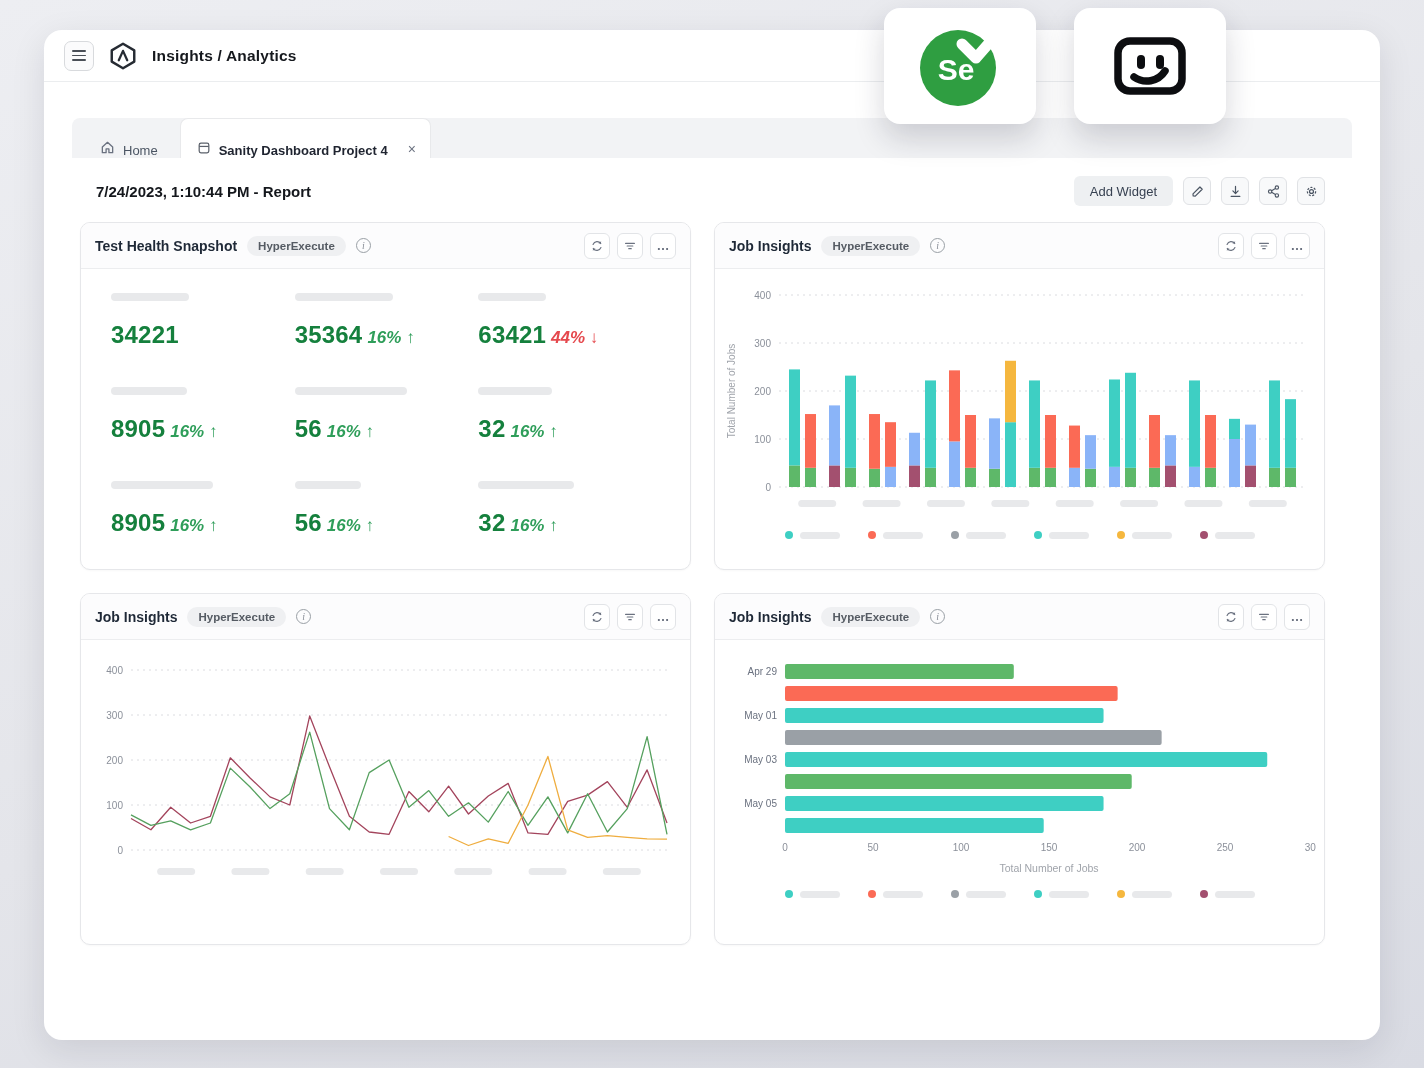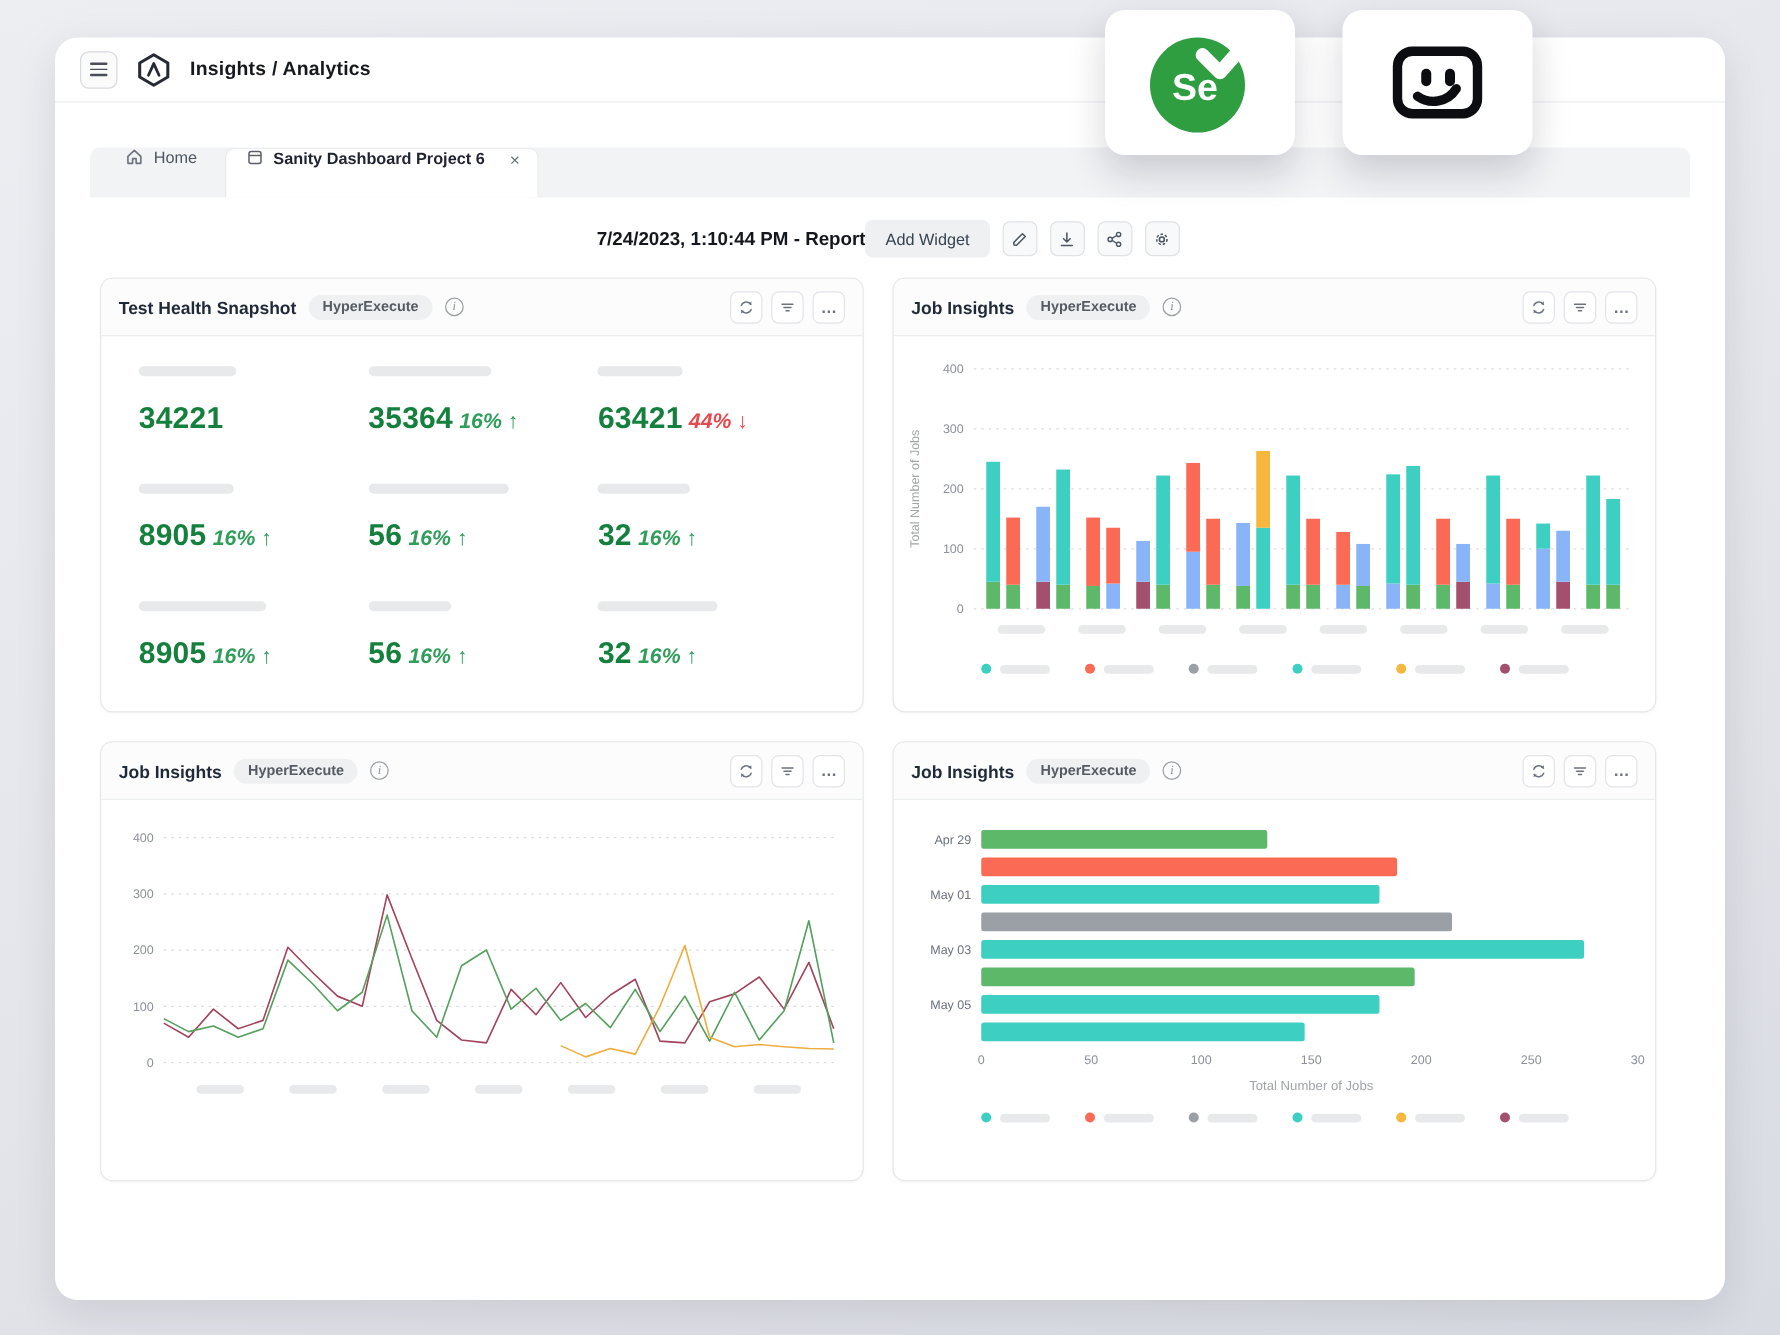--- a/index.html
+++ b/index.html
@@ -14,28 +14,28 @@
             border-bottom:1px solid #ebedef; }
   .hamburger { width:30px; height:30px; border:1px solid #d8dadd; background:#fbfbfc; border-radius:7px;
                display:flex; flex-direction:column; justify-content:center; align-items:center; gap:3px; cursor:pointer; }
   .hamburger span { width:14px; height:1.6px; background:#4a4f57; border-radius:1px; }
   .logo { display:flex; align-items:center; }
   .app-title { font-size:15.5px; font-weight:bold; color:#15181d; letter-spacing:.2px; }
 
   
   .tabbar { margin:36px 28px 0; height:40px; background:#f2f3f5; border-radius:8px 8px 0 0;
             display:flex; align-items:stretch; padding-left:6px; }
-  .tab { display:flex; align-items:flex-start; gap:8px; padding:0 22px; font-size:13px; color:#4b5563; cursor:pointer; }
+  .tab { display:flex; align-items:flex-end; gap:8px; padding:0 22px; font-size:13px; color:#4b5563; cursor:pointer; }
   .tab.active { background:#fff; border:1px solid #e8e9eb; border-bottom:none; border-radius:8px 8px 0 0;
                 padding:0 10px 0 16px; font-weight:bold; color:#1f2430; }
   .tab-close { border:none; background:transparent; font-size:14px; color:#6b7280; margin-left:8px;
                cursor:pointer; line-height:1; padding:2px 4px; border-radius:4px; }
 
   
-  .report-row { display:flex; align-items:center; justify-content:center; margin:18px 55px 16px 52px; }
+  .report-row { display:flex; align-items:center; justify-content:space-between; margin:18px 55px 16px 52px; }
   .report-title { font-size:15px; font-weight:bold; color:#14171c; }
   .actions { display:flex; align-items:center; gap:10px; }
   .addw { height:30px; padding:0 16px; border:none; background:#eef0f2; border-radius:6px;
           font-size:13px; color:#374151; font-family:inherit; cursor:pointer; }
   .icon-btn { width:28px; height:28px; border:1px solid #e0e2e5; background:#f8f9fa; border-radius:6px;
               display:flex; align-items:center; justify-content:center; cursor:pointer; }
 
   
   .grid { margin:0 55px 0 36px; display:grid; grid-template-columns:611px 611px; column-gap:23px; row-gap:23px; }
   .card { background:#fff; border:1px solid #e6e7ea; border-radius:10px; overflow:hidden;
@@ -106,21 +106,21 @@
         </span>
         <span>Home</span>
       </div>
       <div class="tab active">
         <span>
           <svg width="14" height="14" viewBox="0 0 16 16">
               <rect x="2.5" y="2.5" width="11" height="11" rx="2" fill="none" stroke="#5b616b" stroke-width="1.4"></rect>
               <path d="M2.5 6.2 H13.5" stroke="#5b616b" stroke-width="1.4"></path>
             </svg>
         </span>
-        <span>Sanity Dashboard Project 6</span>
+        <span>Sanity Dashboard Project 4</span>
         <button class="tab-close">×</button>
       </div>
     </div>
 
     <div class="report-row">
       <div class="report-title">7/24/2023, 1:10:44 PM - Report</div>
       <div class="actions">
         <button class="addw">Add Widget</button>
         <button class="icon-btn">
           <svg width="15" height="15" viewBox="0 0 16 16">

